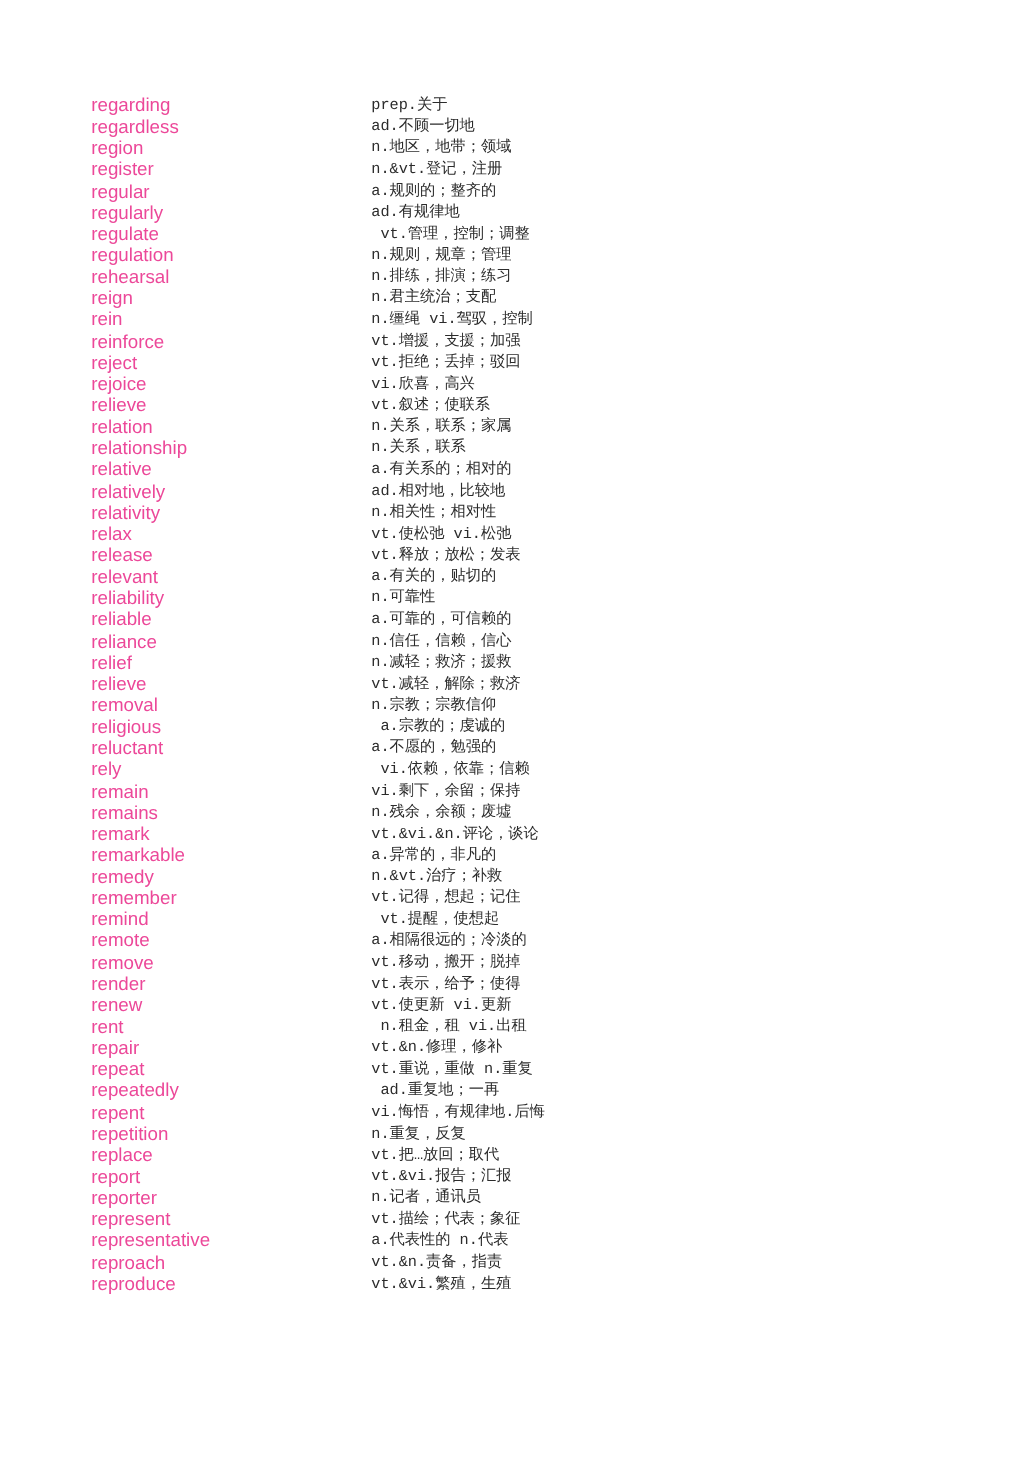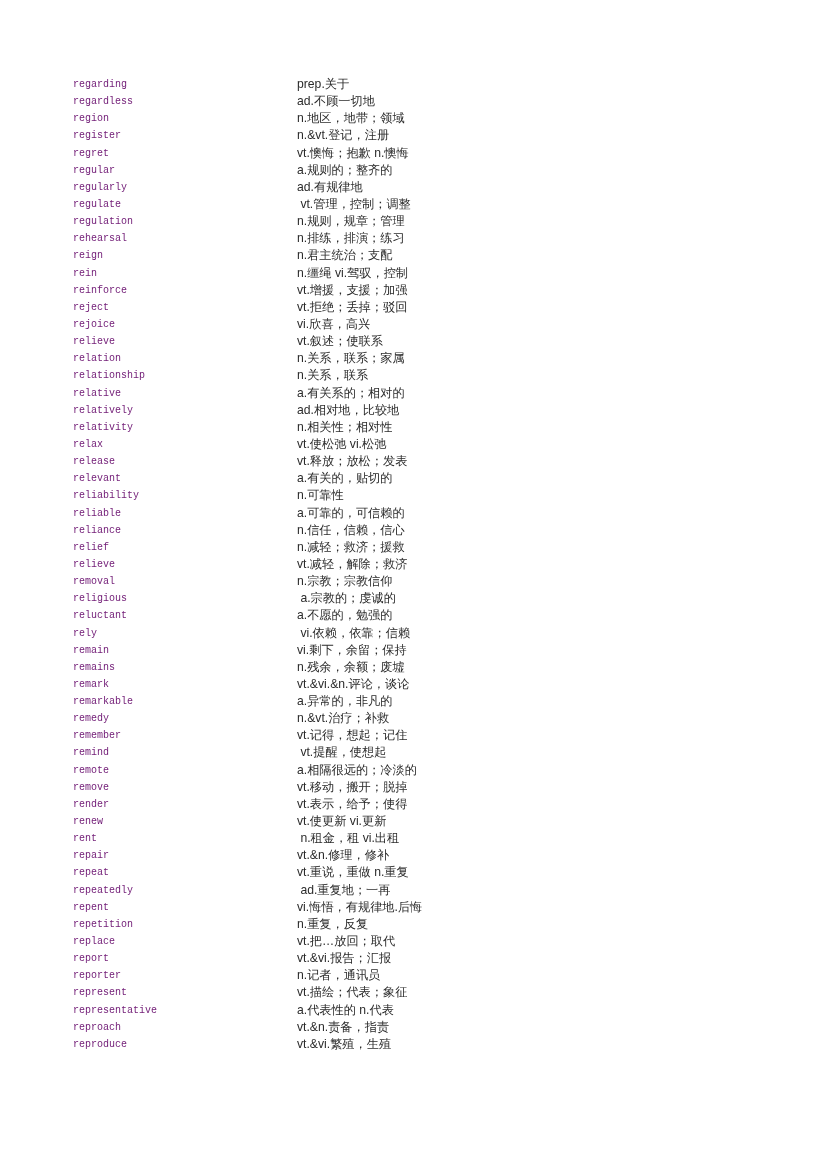--- a/index.html
+++ b/index.html
@@ -31,47 +31,46 @@
   .vocab-row {
     display: block;
     height: 17.15px;
     line-height: 17.15px;
     white-space: pre;
     position: relative;
   }
   .term {
     display: inline-block;
     width: 224px;
-    font-family: Liberation Mono, monospace;
-    font-size: 10px;
-    color: #701a75;
+    font-family: Liberation Sans, sans-serif;
+    font-size: 15px;
+    color: #ec4899;
     letter-spacing: 0px;
     vertical-align: top;
     white-space: pre;
   }
   .defn {
     display: inline-block;
-    font-family: Liberation Sans, sans-serif;
+    font-family: Liberation Mono, monospace;
     font-size: 12.2px;
     color: #2b2b2b;
     vertical-align: top;
     white-space: pre;
     text-align: center;
   }
 </style>
 </head>
 <body>
 
 <div id="vocab-page">
   <div id="vocab-list">
       <div class="vocab-row"><span class="term">regarding</span><span class="defn">prep.关于</span></div>
       <div class="vocab-row"><span class="term">regardless</span><span class="defn">ad.不顾一切地</span></div>
       <div class="vocab-row"><span class="term">region</span><span class="defn">n.地区，地带；领域</span></div>
       <div class="vocab-row"><span class="term">register</span><span class="defn">n.&amp;vt.登记，注册</span></div>
-      <div class="vocab-row"><span class="term">regret</span><span class="defn">vt.懊悔；抱歉 n.懊悔</span></div>
       <div class="vocab-row"><span class="term">regular</span><span class="defn">a.规则的；整齐的</span></div>
       <div class="vocab-row"><span class="term">regularly</span><span class="defn">ad.有规律地</span></div>
       <div class="vocab-row"><span class="term">regulate</span><span class="defn"> vt.管理，控制；调整</span></div>
       <div class="vocab-row"><span class="term">regulation</span><span class="defn">n.规则，规章；管理</span></div>
       <div class="vocab-row"><span class="term">rehearsal</span><span class="defn">n.排练，排演；练习</span></div>
       <div class="vocab-row"><span class="term">reign</span><span class="defn">n.君主统治；支配</span></div>
       <div class="vocab-row"><span class="term">rein</span><span class="defn">n.缰绳 vi.驾驭，控制</span></div>
       <div class="vocab-row"><span class="term">reinforce</span><span class="defn">vt.增援，支援；加强</span></div>
       <div class="vocab-row"><span class="term">reject</span><span class="defn">vt.拒绝；丢掉；驳回</span></div>
       <div class="vocab-row"><span class="term">rejoice</span><span class="defn">vi.欣喜，高兴</span></div>

